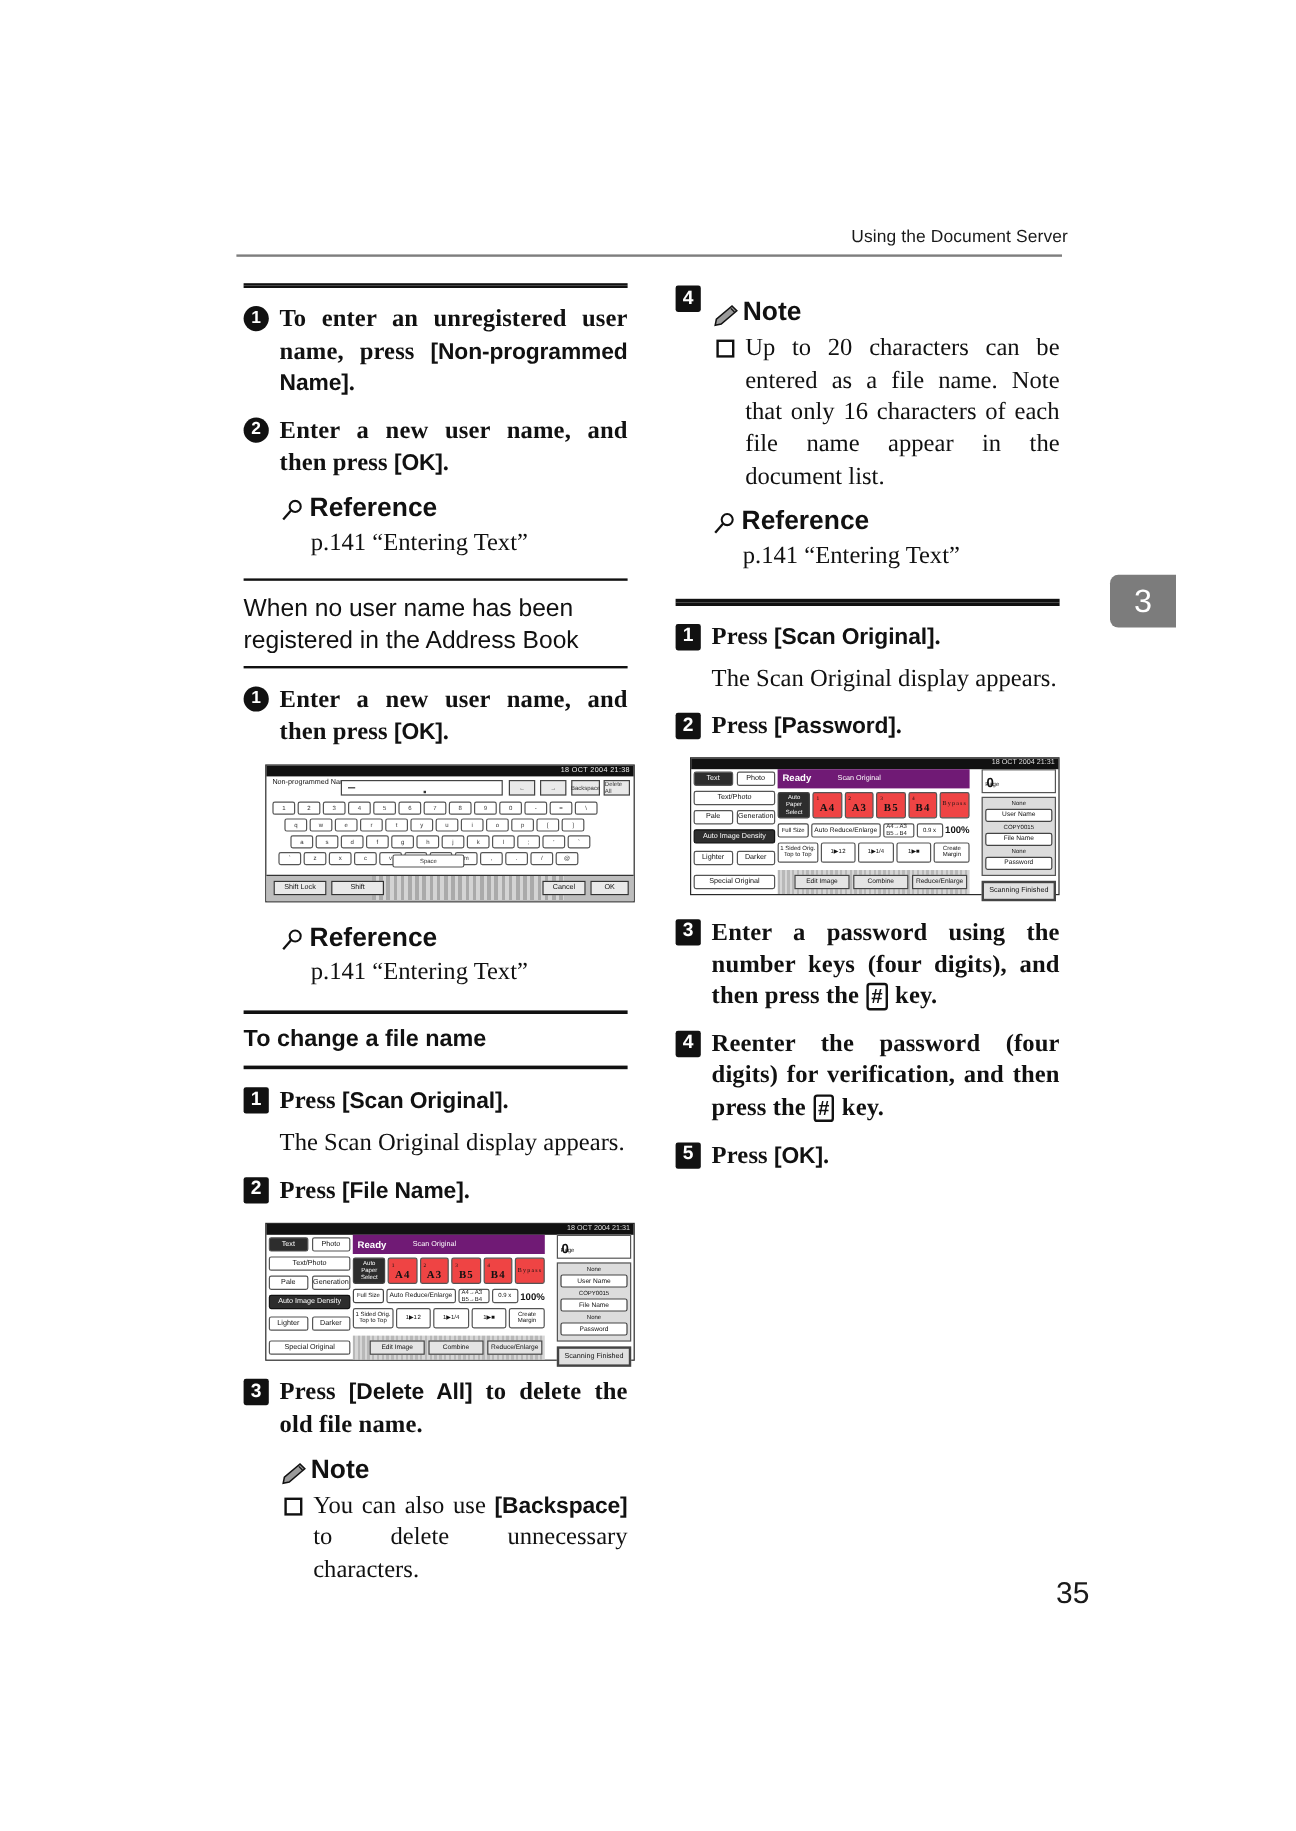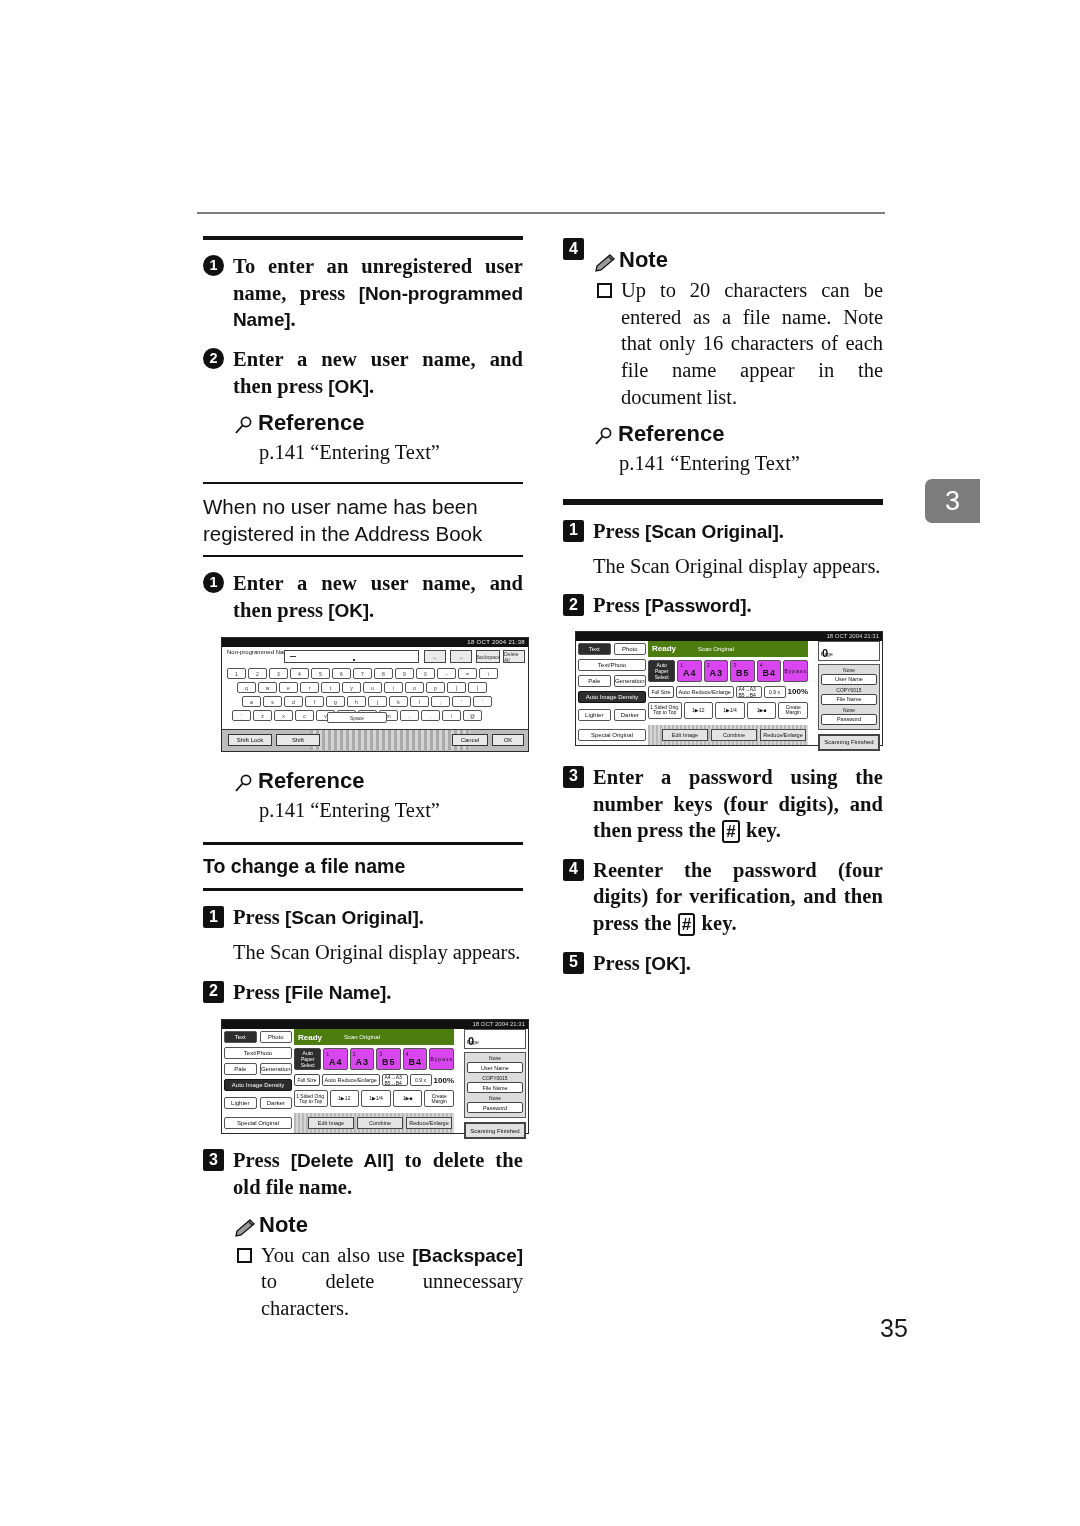--- a/index.html
+++ b/index.html
@@ -187,36 +187,36 @@
     height:12px;margin-bottom:4px;border:1px solid #555;background:#fff;border-radius:2px;
     font-family:"Liberation Sans",sans-serif;font-size:6px;color:#111;
     display:flex;align-items:center;justify-content:center;
   }
   .cp .lbtn.dark{background:#2d2d2d;color:#fff;border-color:#111;}
   .cp .lpair{display:flex;gap:3px;margin-bottom:4px;}
   .cp .lpair .lbtn{flex:1;margin:0;}
   .cp .lpair .lbtn.sel{background:#2d2d2d;color:#fff;}
   .cp .mid{position:absolute;left:72px;top:9px;width:160px;bottom:0;}
   .cp .statusbar{
-    height:16px;background:#4d7c0f;color:#fff;display:flex;align-items:center;
+    height:16px;background:#701a75;color:#fff;display:flex;align-items:center;
     padding:0 4px;gap:22px;
   }
   .cp .statusbar .rdy{font-family:"Liberation Sans",sans-serif;font-size:8px;font-weight:700;}
   .cp .statusbar .so{font-family:"Liberation Sans",sans-serif;font-size:6px;}
   .cp .row{display:flex;align-items:stretch;gap:2px;margin-top:3px;}
   .cp .tagbtn{
     width:30px;border:1px solid #444;background:#2d2d2d;color:#fff;border-radius:2px;
     font-family:"Liberation Sans",sans-serif;font-size:5px;
     display:flex;align-items:center;justify-content:center;text-align:center;padding:1px;
   }
   .cp .tagbtn.lite{background:#fff;color:#111;}
   .cp .psz{
-    width:27px;height:22px;border:1px solid #555;background:#d946ef;border-radius:2px;
+    width:27px;height:22px;border:1px solid #555;background:#ef4444;border-radius:2px;
     display:flex;flex-direction:column;align-items:center;justify-content:center;
-    font-family:Liberation Sans, sans-serif;color:#111;
+    font-family:Liberation Serif, serif;color:#111;
   }
   .cp .psz .t{font-size:4.5px;align-self:flex-start;margin-left:2px;}
   .cp .psz .b{font-size:9px;font-weight:700;letter-spacing:1px;}
   .cp .psz.bypass .b{font-size:5px;font-weight:400;}
   .cp .wbtn{
     flex:1;height:12px;border:1px solid #555;background:#fff;border-radius:2px;
     font-family:"Liberation Sans",sans-serif;font-size:5.5px;color:#111;
     display:flex;align-items:center;justify-content:center;
   }
   .cp .ratio{
@@ -265,20 +265,21 @@
     display:flex;align-items:center;justify-content:center;
   }
   .fig-wrap-left{margin:14px 0 0 18px;}
   .fig-wrap-right{margin:12px 0 0 12px;}
 </style>
 </head>
 <body>
 
 <div class="page">
 
+  <div class="hdr-text">Using the Document Server</div>
   <div class="hdr-rule"></div>
 
   <div class="chapter-tab">3</div>
   <div class="folio">35</div>
 
   <div class="col col-left">
 
     <div class="rule-thin"></div>
     <div class="rule-thin"></div>
 

